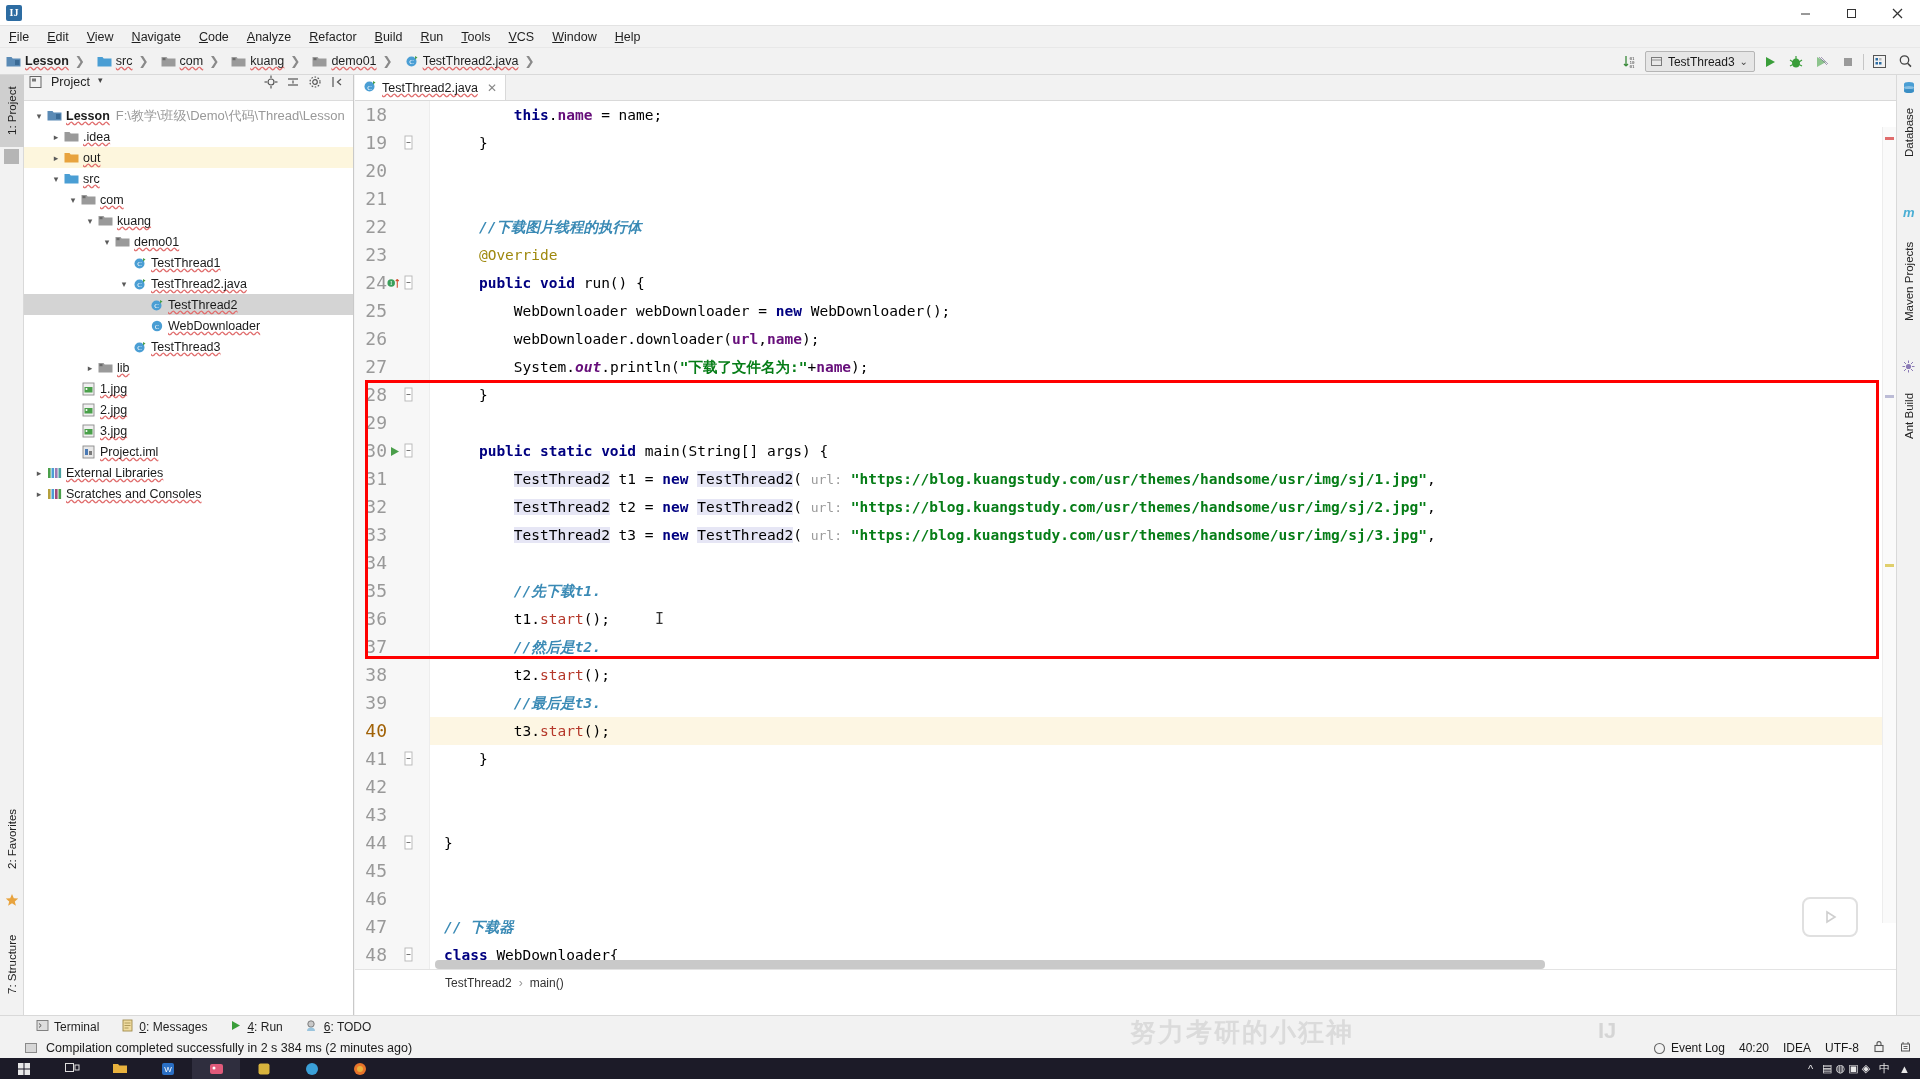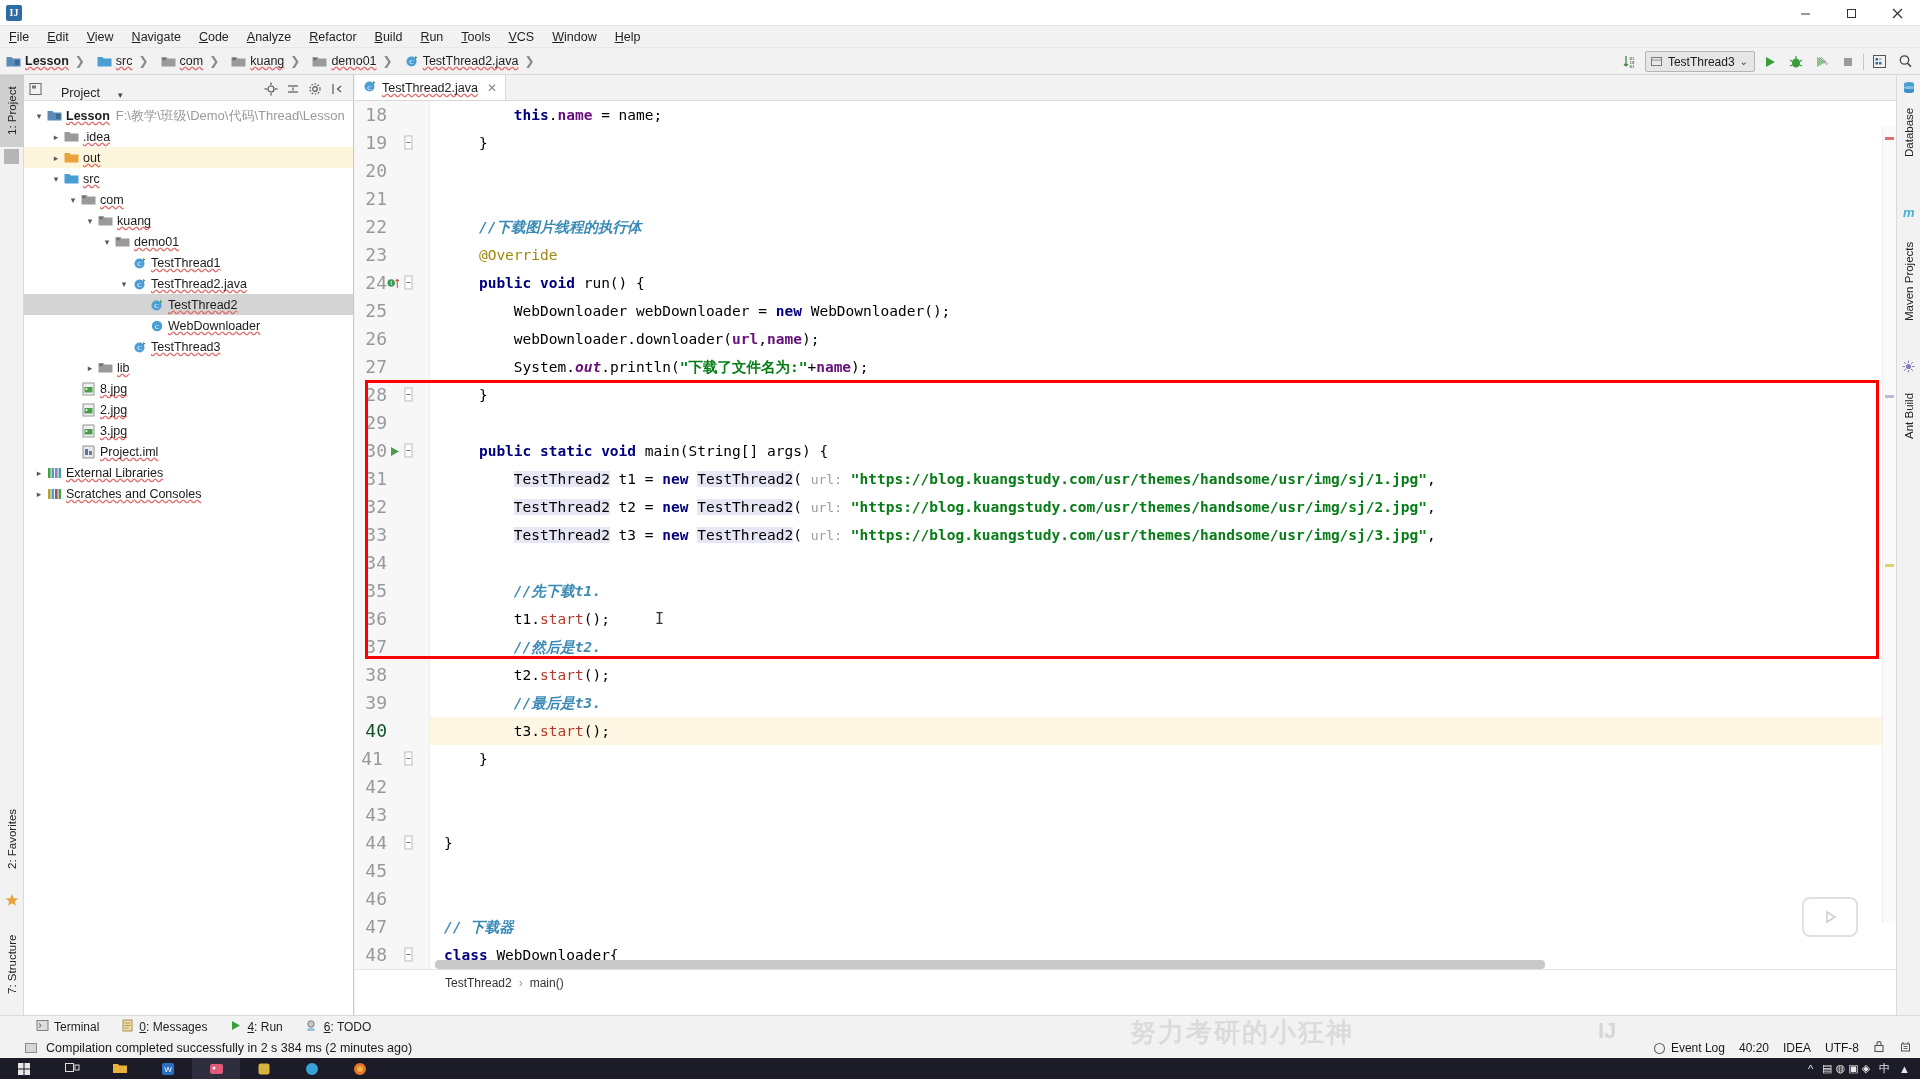--- a/index.html
+++ b/index.html
@@ -81,21 +81,21 @@
     background: #f2f2f2; border-left: 1px solid #d9d9d9;
   }
 
   
   .projectpanel {
     position: absolute; top: 75px; left: 24px; width: 330px; height: 940px;
     background: #ffffff; border-right: 1px solid #c9c9c9;
   }
   .pp-header {
     height: 26px; background: #f2f2f2; border-bottom: 1px solid #dcdcdc;
-    display: flex; align-items: flex-end; padding: 0 5px; gap: 18px;
+    display: flex; align-items: flex-start; padding: 0 5px; gap: 8px;
   }
   .pp-title { font-size: 12.5px; color: #1f1f1f; }
   .pp-header-right { margin-left: auto; display: flex; gap: 8px; align-items: center; padding-right: 4px; }
   .tree { padding-top: 4px; font-size: 12.5px; color: #1a1a1a; }
   .trow {
     height: 21px; display: flex; align-items: center; white-space: nowrap; padding-right: 4px;
   }
   .trow.sel { background: #d4d4d4; }
   .trow.hl { background: #fdf6dd; }
   .arrow { width: 14px; display: inline-flex; justify-content: center; color: #5a5a5a; font-size: 9px; }
@@ -126,21 +126,21 @@
     background: #ffffff; overflow: hidden;
   }
   .gutter {
     position: absolute; top: 0; left: 0; width: 75px; height: 100%;
     background: #f7f7f7; border-right: 1px solid #ededed;
   }
   .lnum {
     position: absolute; right: 42px; width: 30px; text-align: right;
     font-family: "DejaVu Sans Mono", monospace; font-size: 18px; color: #999999; line-height: 28px;
   }
-  .lnum.cur { color: #14532d; }
+  .lnum.cur { color: #a16207; }
   .fold {
     position: absolute; right: 14px; width: 13px; height: 28px;
     display: flex; align-items: center; justify-content: center;
     color: #999; font-size: 10px;
   }
   .gmark { position: absolute; right: 28px; width: 14px; height: 28px; display: flex; align-items: center; justify-content: center; }
 
   .codelines {
     position: absolute; top: 0; left: 75px; right: 0; height: 100%;
     font-family: "DejaVu Sans Mono", monospace; font-size: 14.5px; line-height: 28px;
@@ -629,21 +629,21 @@
         </div>
         <div class="trow" style="padding-left: 42px;">
           <span class="arrow"></span>
           <span class="ticon">
             <svg width="13" height="14" viewBox="0 0 13 14">
               <rect x="1" y="1" width="11" height="12" fill="#f0f0f0" stroke="#8a8a8a" stroke-width="0.9"></rect>
               <rect x="2.5" y="5" width="8" height="5.5" fill="#4aa04a"></rect>
               <circle cx="4.5" cy="7" r="1" fill="#fff"></circle>
             </svg>
           </span>
-          <span class="tlabel sq">8.jpg</span>
+          <span class="tlabel sq">1.jpg</span>
         </div>
         <div class="trow" style="padding-left: 42px;">
           <span class="arrow"></span>
           <span class="ticon">
             <svg width="13" height="14" viewBox="0 0 13 14">
               <rect x="1" y="1" width="11" height="12" fill="#f0f0f0" stroke="#8a8a8a" stroke-width="0.9"></rect>
               <rect x="2.5" y="5" width="8" height="5.5" fill="#4aa04a"></rect>
               <circle cx="4.5" cy="7" r="1" fill="#fff"></circle>
             </svg>
           </span>
@@ -767,21 +767,21 @@
           <div class="lnum" style="top: 364px;">31</div>
           <div class="lnum" style="top: 392px;">32</div>
           <div class="lnum" style="top: 420px;">33</div>
           <div class="lnum" style="top: 448px;">34</div>
           <div class="lnum" style="top: 476px;">35</div>
           <div class="lnum" style="top: 504px;">36</div>
           <div class="lnum" style="top: 532px;">37</div>
           <div class="lnum" style="top: 560px;">38</div>
           <div class="lnum" style="top: 588px;">39</div>
           <div class="lnum cur" style="top: 616px;">40</div>
-          <div class="lnum" style="top: 644px; text-align: center;">41</div>
+          <div class="lnum" style="top: 644px;">41</div>
           <div class="fold" style="top: 644px;">
             <svg width="11" height="22" viewBox="0 0 11 22">
               <rect x="2" y="4" width="7" height="13" fill="#fff" stroke="#b5b5b5" stroke-width="0.9"></rect>
               <line x1="3.5" y1="10.5" x2="7.5" y2="10.5" stroke="#777" stroke-width="1"></line>
             </svg>
           </div>
           <div class="lnum" style="top: 672px;">42</div>
           <div class="lnum" style="top: 700px;">43</div>
           <div class="lnum" style="top: 728px;">44</div>
           <div class="fold" style="top: 728px;">

